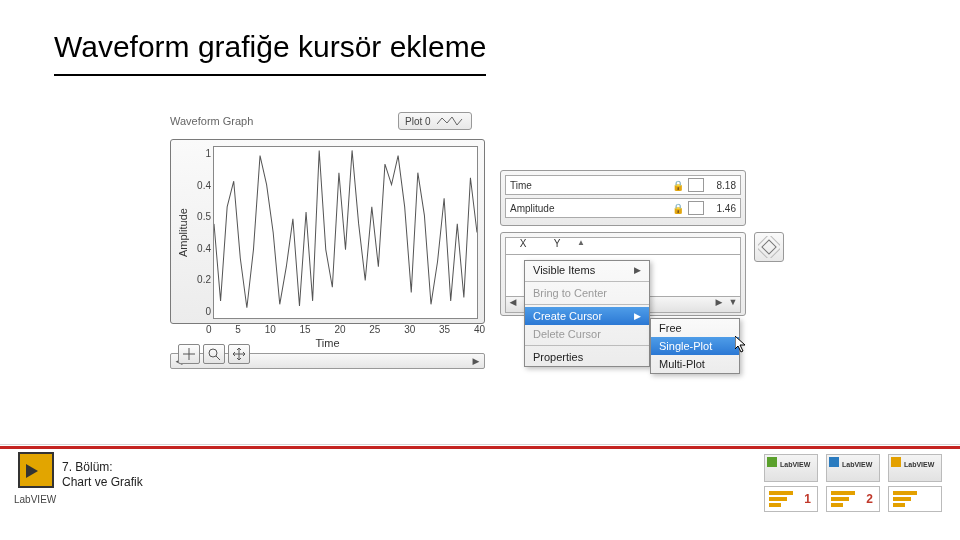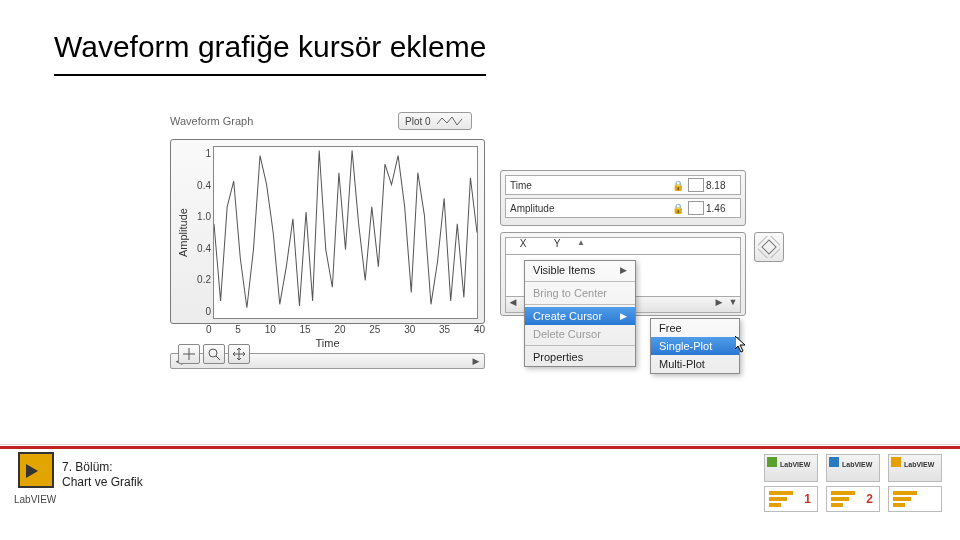--- a/index.html
+++ b/index.html
@@ -121,21 +121,21 @@
     border: 1px solid #aaa;
     height: 20px; margin-bottom: 3px;
     font-size: 10px; color: #333;
   }
   .info-row .lbl { flex: 1; padding-left: 4px; }
   .info-row .lock { width: 14px; text-align:center; color:#555; }
   .info-row .tiny {
     width: 16px; height: 14px;
     border: 1px solid #999; margin: 0 2px;
   }
-  .info-row .val { width: 34px; padding-right: 4px; }
+  .info-row .val { width: 34px; text-align: right; padding-right: 4px; }
   .cursors-panel { left: 500px; top: 232px; width: 246px; height: 84px; }
   .cursors-hdr {
     display: flex; background: #fff;
     border: 1px solid #aaa; height: 18px;
     font-size: 10px; color: #333;
   }
   .cursors-hdr .c1 { flex: 1; padding-left: 4px; }
   .cursors-hdr .c2, .cursors-hdr .c3 { width: 34px; text-align: center; }
   .cursors-hdr .c4 { width: 14px; text-align:center; font-size:8px; color:#666; }
   .cursors-area {
@@ -155,21 +155,21 @@
     width: 30px; height: 30px;
     border: 1px solid #999;
     border-radius: 3px;
     background: linear-gradient(#fafafa,#e8e8e8);
     display:flex;align-items:center;justify-content:center;
   }
   
   .ctx-menu {
     position: absolute;
     left: 524px; top: 260px;
-    width: 112px;
+    width: 126px;
     background: linear-gradient(#fafafa,#ececec);
     border: 1px solid #8a8a8a;
     box-shadow: 2px 2px 5px rgba(0,0,0,.25);
     font-size: 11px;
   }
   .ctx-item {
     padding: 3px 8px;
     display: flex; align-items: center;
     justify-content: space-between;
     color: #222;
@@ -266,21 +266,21 @@
 
 <div class="title">Waveform grafiğe kursör ekleme</div>
 
 <div class="graph-panel">
   <div class="graph-caption">Waveform Graph</div>
   <div class="plot-area">
     <div class="y-label">Amplitude</div>
     <div class="y-ticks">
       <span>1</span>
       <span>0.4</span>
-      <span>1.0</span>
+      <span>0.5</span>
       <span>0.4</span>
       <span>0.2</span>
       <span>0</span>
     </div>
     <div class="chart-box">
       <svg id="wave-svg" viewBox="0 0 260 165" preserveAspectRatio="none" style="width:100%;height:100%">
         <polyline id="wave-line" fill="none" stroke="#555" stroke-width="1" points="0.0,74.2 6.5,148.5 13.0,57.8 19.5,33.0 26.0,107.3 32.5,155.1 39.0,99.0 45.5,8.3 52.0,36.3 58.5,82.5 65.0,151.8 71.5,115.5 78.0,69.3 84.5,153.4 91.0,62.7 97.5,148.5 104.0,3.3 110.5,99.0 117.0,135.3 123.5,24.8 130.0,99.0 136.5,3.3 143.0,74.2 149.5,128.7 156.0,57.8 162.5,115.5 169.0,16.5 175.5,36.3 182.0,8.3 188.5,57.8 195.0,140.3 201.5,24.8 208.0,66.0 214.5,151.8 221.0,110.5 227.5,49.5 234.0,148.5 240.5,74.2 247.0,145.2 253.5,29.7 260.0,82.5"></polyline>
       </svg>
     </div>
   </div>

